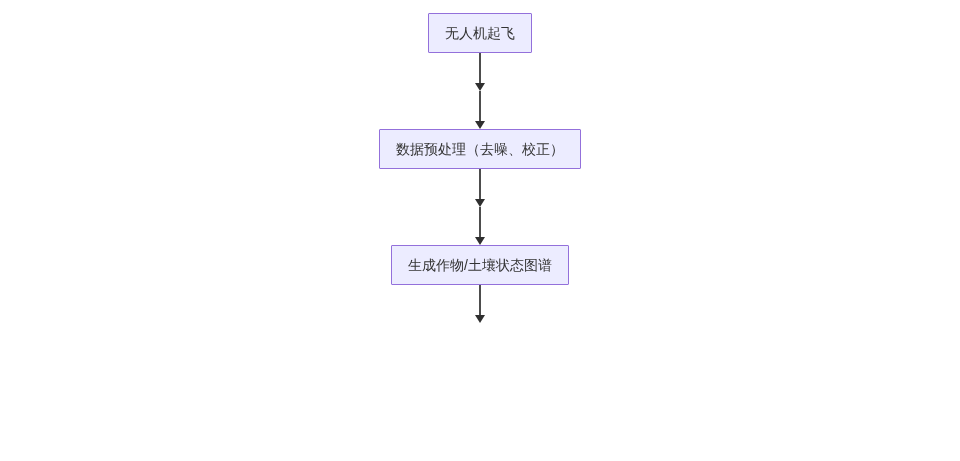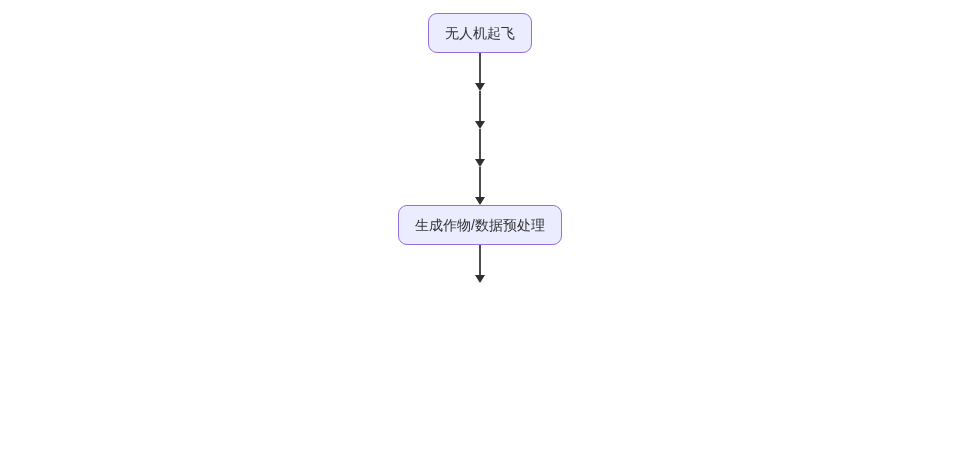--- a/index.html
+++ b/index.html
@@ -26,21 +26,21 @@
   }
   .node {
     box-sizing: border-box;
     height: 40px;
     display: flex;
     align-items: center;
     justify-content: center;
     padding: 0 16px;
     background: #ECECFF;
     border: 1px solid #9370DB;
-    border-radius: 9px;
+    border-radius: 1px;
     color: #333333;
     font-size: 14px;
     line-height: 1;
     white-space: nowrap;
   }
   .connector {
     height: 38px;
     display: flex;
     flex-direction: column;
     align-items: center;
@@ -74,34 +74,37 @@
       <div class="line"></div>
       <div class="head"></div>
     </div>
 
 
     <div class="connector">
       <div class="line"></div>
       <div class="head"></div>
     </div>
 
+    <div class="node">
+      <span>数据预处理（去噪、校正）</span>
+    </div>
 
     <div class="connector">
       <div class="line"></div>
       <div class="head"></div>
     </div>
 
 
     <div class="connector">
       <div class="line"></div>
       <div class="head"></div>
     </div>
 
     <div class="node">
-      <span>生成作物/数据预处理</span>
+      <span>生成作物/土壤状态图谱</span>
     </div>
 
     <div class="connector">
       <div class="line"></div>
       <div class="head"></div>
     </div>
 
 
   </div>
 </div>

